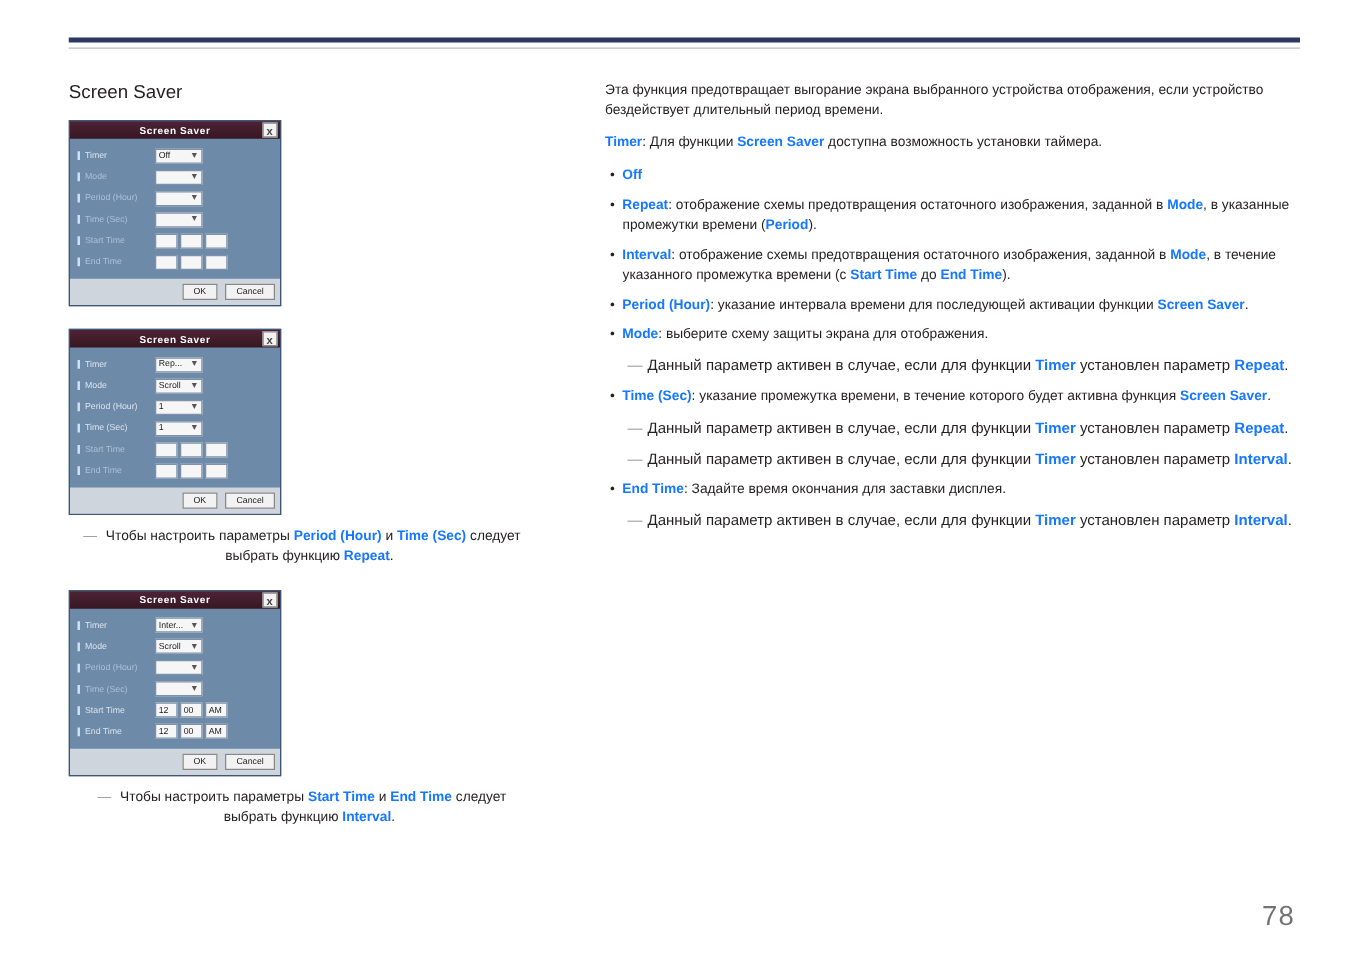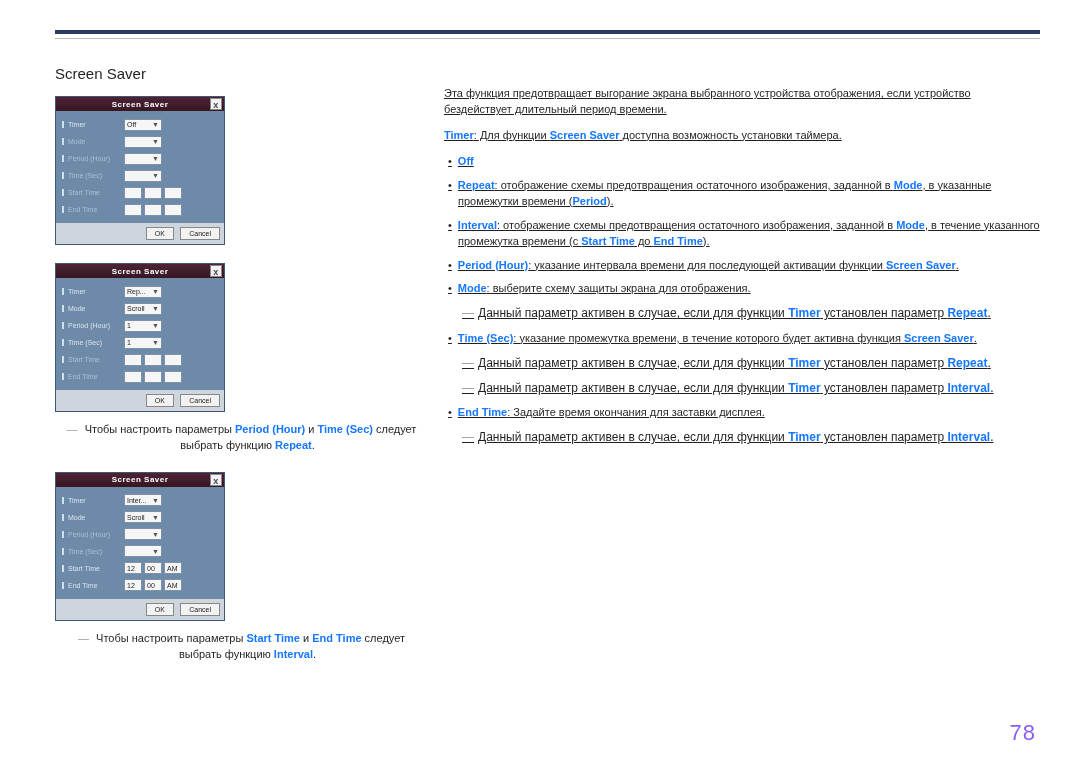--- a/index.html
+++ b/index.html
@@ -19,24 +19,24 @@
     border-top: 4px solid #2c3a63;
     padding-top: 4px;
   }
   .thin-rule {
     border-top: 1px solid #bcbcbc;
     margin-bottom: 26px;
   }
   .content {
     display: flex;
     align-items: flex-start;
-    gap: 24px;
+    gap: 64px;
   }
   .leftcol { width: 365px; flex: none; }
-  .rightcol { flex: 1; margin-top: 21px; line-height: 1.45; text-decoration: underline; }
+  .rightcol { flex: 1; margin-top: 0; line-height: 1.45; }
   .section-title {
     font-size: 15px;
     font-weight: 400;
     margin: 0 0 14px 0;
   }
   
   .dialog {
     width: 170px;
     margin: 0 0 18px 0;
     background: #6d8aa9;
@@ -145,21 +145,21 @@
     text-indent:-12px;
     font-size:12px;
   }
   .li2::before { content:"―"; color:#9a9a9a; margin-right:4px;}
   .kw { color:#1677ff; font-weight:bold; }
   .page-number {
     position:absolute;
     top: 720px;
     right: 44px;
     font-size:22px;
-    color:#8b5cf6;
+    color:#737373;
     letter-spacing:1px;
   }
 </style>
 </head>
 <body>
 
 <div class="page">
   <div class="top-rule-wrap">
       <div class="thin-rule"></div>
     </div>

